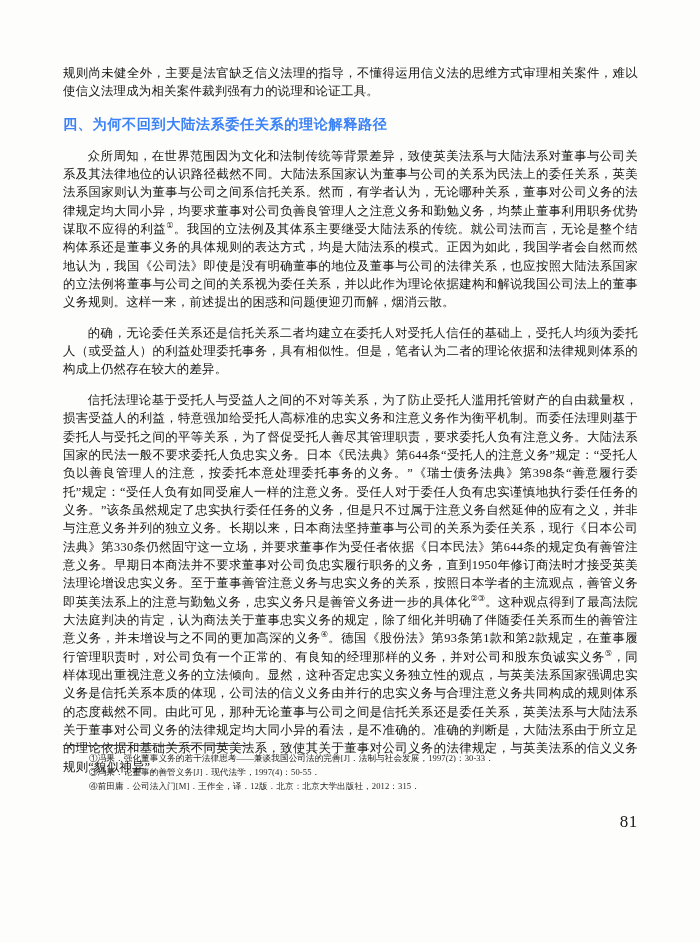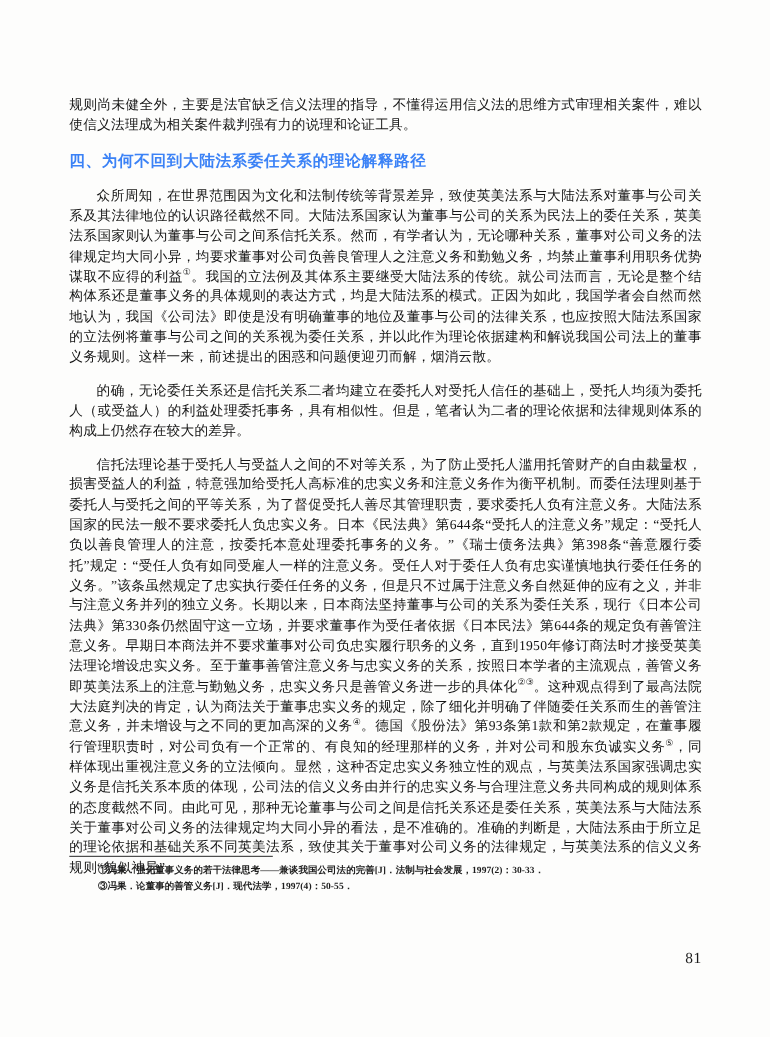--- a/index.html
+++ b/index.html
@@ -20,21 +20,21 @@
     position: absolute;
     left: 0; top: 0;
     width: 700px;
     height: 943px;
     background: #fdfdfc;
   }
 
   .content {
     position: absolute;
     left: 63px;
-    top: 86px;
+    top: 64px;
     width: 575px;
   }
 
   
   .para {
     font-size: 12.4px;
     line-height: 18.35px;
     text-align: justify;
     text-justify: inter-ideograph;
     margin: 0;
@@ -62,23 +62,22 @@
     font-size: 8.2px;
     vertical-align: super;
     line-height: 0;
     letter-spacing: 0;
   }
 
   
   .footnotes {
     position: absolute;
     left: 63px;
-    top: 778px;
+    top: 745px;
     width: 575px;
-    font-weight: bold;
   }
   .fn-rule {
     width: 185px;
     height: 0;
     border-top: 1px solid #3a3a3a;
     margin: 0 0 5px 0;
   }
   .fn-list {
     list-style: none;
     margin: 0;
@@ -91,22 +90,22 @@
     padding-left: 26px;
     text-align: left;
     letter-spacing: 0.01em;
     white-space: nowrap;
   }
 
   
   .page-number {
     position: absolute;
     right: 62px;
-    top: 864px;
-    font-size: 14px;
+    top: 812px;
+    font-size: 17px;
     color: #1a1a1a;
     letter-spacing: 0.04em;
   }
 </style>
 </head>
 <body>
 
 <div class="page">
 
   <div class="content">
@@ -121,18 +120,19 @@
 
     <p class="para indent"><span>信托法理论基于受托人与受益人之间的不对等关系，为了防止受托人滥用托管财产的自由裁量权，损害受益人的利益，特意强加给受托人高标准的忠实义务和注意义务作为衡平机制。而委任法理则基于委托人与受托之间的平等关系，为了督促受托人善尽其管理职责，要求委托人负有注意义务。大陆法系国家的民法一般不要求委托人负忠实义务。日本《民法典》第644条“受托人的注意义务”规定：“受托人负以善良管理人的注意，按委托本意处理委托事务的义务。”《瑞士债务法典》第398条“善意履行委托”规定：“受任人负有如同受雇人一样的注意义务。受任人对于委任人负有忠实谨慎地执行委任任务的义务。”该条虽然规定了忠实执行委任任务的义务，但是只不过属于注意义务自然延伸的应有之义，并非与注意义务并列的独立义务。长期以来，日本商法坚持董事与公司的关系为委任关系，现行《日本公司法典》第330条仍然固守这一立场，并要求董事作为受任者依据《日本民法》第644条的规定负有善管注意义务。早期日本商法并不要求董事对公司负忠实履行职务的义务，直到1950年修订商法时才接受英美法理论增设忠实义务。至于董事善管注意义务与忠实义务的关系，按照日本学者的主流观点，善管义务即英美法系上的注意与勤勉义务，忠实义务只是善管义务进一步的具体化</span><sup class="fnref">②③</sup><span>。这种观点得到了最高法院大法庭判决的肯定，认为商法关于董事忠实义务的规定，除了细化并明确了伴随委任关系而生的善管注意义务，并未增设与之不同的更加高深的义务</span><sup class="fnref">④</sup><span>。德国《股份法》第93条第1款和第2款规定，在董事履行管理职责时，对公司负有一个正常的、有良知的经理那样的义务，并对公司和股东负诚实义务</span><sup class="fnref">⑤</sup><span>，同样体现出重视注意义务的立法倾向。显然，这种否定忠实义务独立性的观点，与英美法系国家强调忠实义务是信托关系本质的体现，公司法的信义义务由并行的忠实义务与合理注意义务共同构成的规则体系的态度截然不同。由此可见，那种无论董事与公司之间是信托关系还是委任关系，英美法系与大陆法系关于董事对公司义务的法律规定均大同小异的看法，是不准确的。准确的判断是，大陆法系由于所立足的理论依据和基础关系不同英美法系，致使其关于董事对公司义务的法律规定，与英美法系的信义义务规则“貌似神异”。</span></p>
 
   </div>
 
   <div class="footnotes">
     <div class="fn-rule"></div>
     <ul class="fn-list">
       <li class="fn-item">①冯果．强化董事义务的若干法律思考——兼谈我国公司法的完善[J]．法制与社会发展，1997(2)：30-33．</li>
       <li class="fn-item">③冯果．论董事的善管义务[J]．现代法学，1997(4)：50-55．</li>
+      <li class="fn-item">④前田庸．公司法入门[M]．王作全，译．12版．北京：北京大学出版社，2012：315．</li>
     </ul>
   </div>
 
   <div class="page-number">81</div>
 
 </div>
 
 </body></html>

